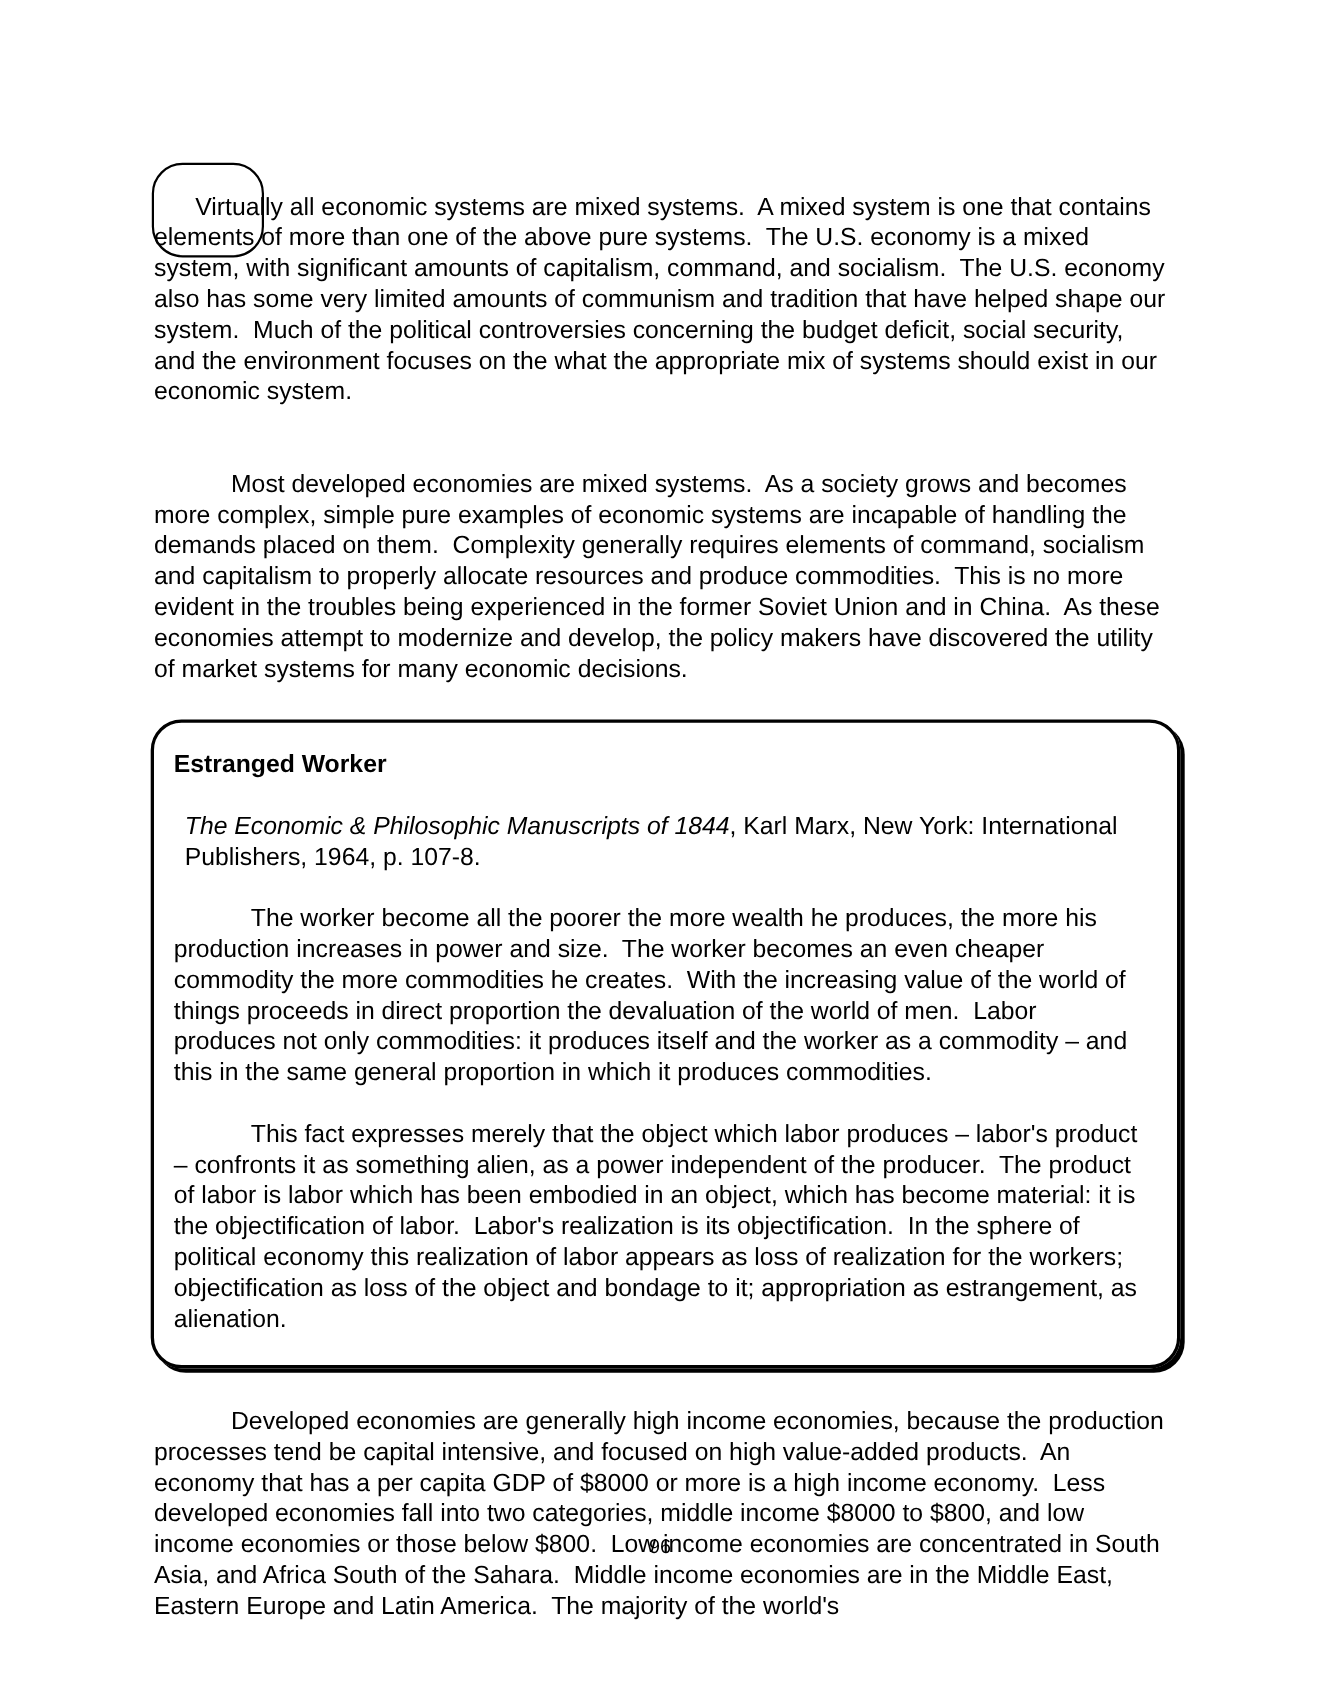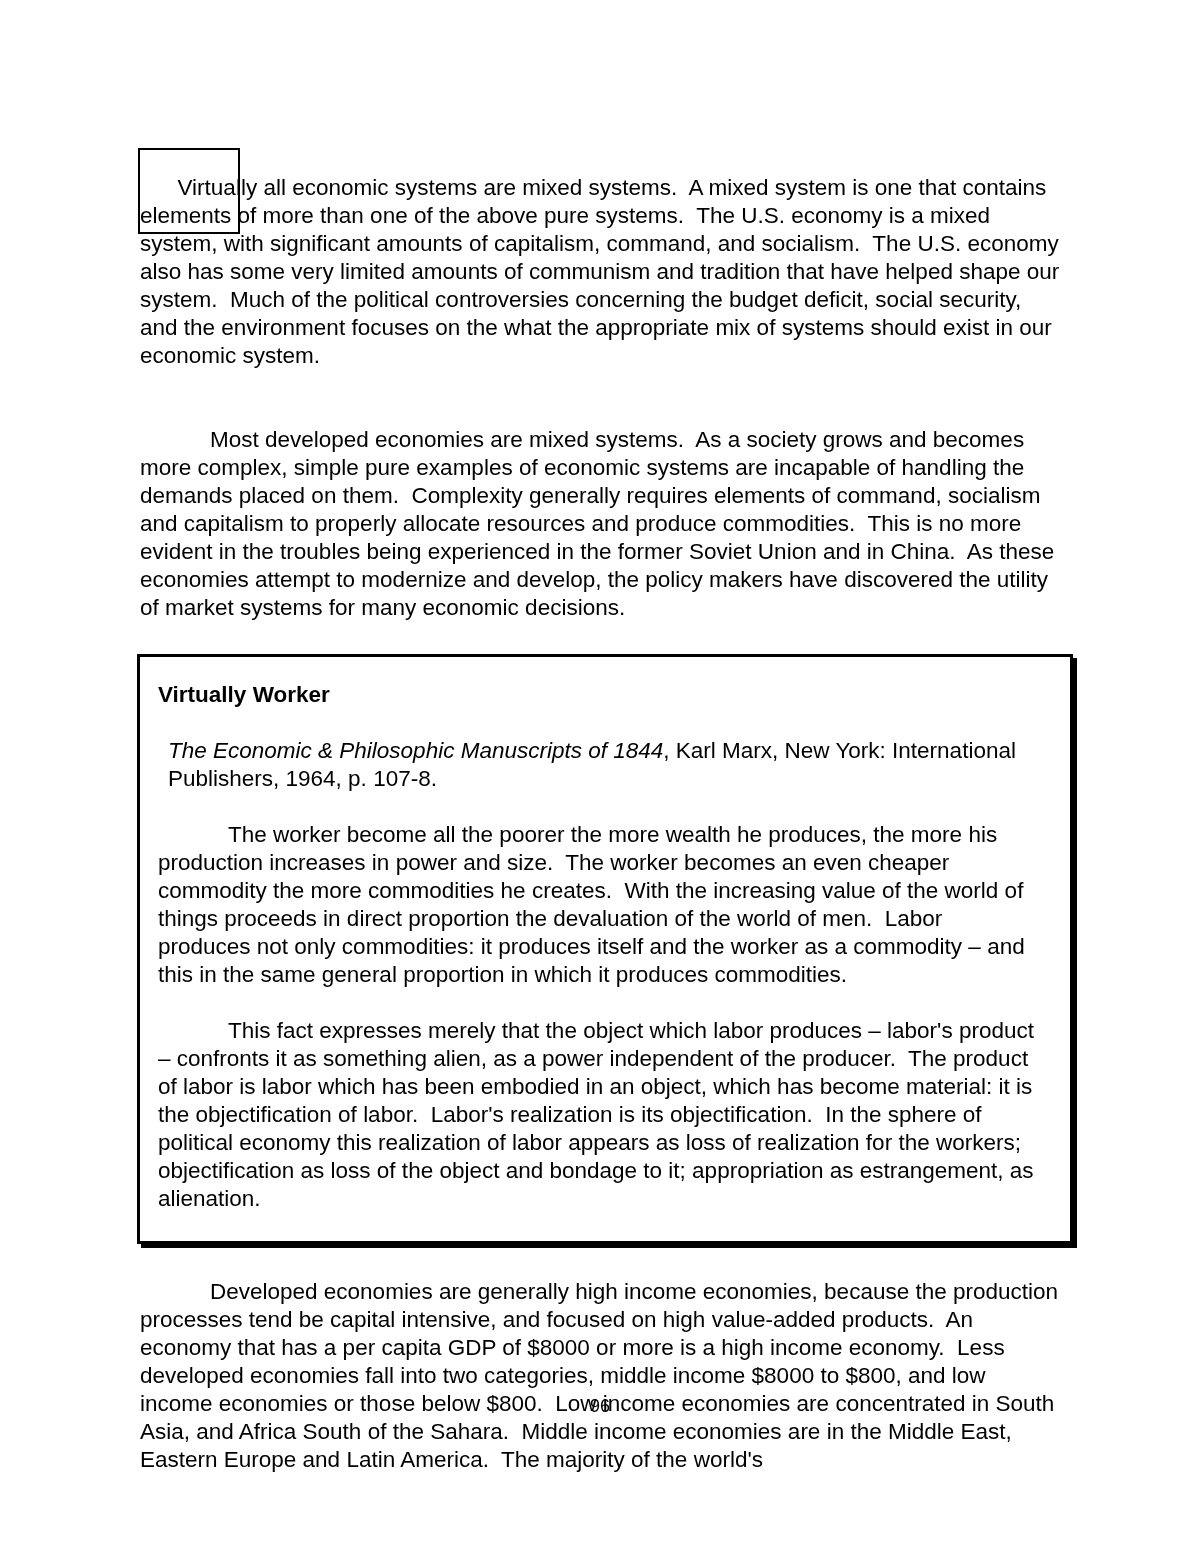--- a/index.html
+++ b/index.html
@@ -1,15 +1,15 @@
 <!DOCTYPE html>
 <html><head>
 <meta charset="utf-8">
 <style>
-  * { margin: 0; padding: 0; box-sizing: border-box; }
+  * { margin: 0; padding: 0; box-sizing: border-box; border-radius: 28px; }
   html, body { background: #ffffff; }
   body {
     width: 1200px;
     height: 1553px;
     position: relative;
     font-family: "Liberation Sans", sans-serif;
     color: #000000;
     overflow: hidden;
   }
   .page {
@@ -78,21 +78,21 @@
 
   <div class="content">
 
     <div class="para indent p1">
       <span class="artifact-box"></span><span>Virtually all economic systems are mixed systems.  A mixed system is one that contains elements of more than one of the above pure systems.  The U.S. economy is a mixed system, with significant amounts of capitalism, command, and socialism.  The U.S. economy also has some very limited amounts of communism and tradition that have helped shape our system.  Much of the political controversies concerning the budget deficit, social security, and the environment focuses on the what the appropriate mix of systems should exist in our economic system.</span>
     </div>
 
     <div class="para indent para-gap">Most developed economies are mixed systems.  As a society grows and becomes more complex, simple pure examples of economic systems are incapable of handling the demands placed on them.  Complexity generally requires elements of command, socialism and capitalism to properly allocate resources and produce commodities.  This is no more evident in the troubles being experienced in the former Soviet Union and in China.  As these economies attempt to modernize and develop, the policy makers have discovered the utility of market systems for many economic decisions.</div>
 
     <div class="quote-box">
-      <div class="box-heading">Virtually Worker</div>
+      <div class="box-heading">Estranged Worker</div>
       <div class="citation"><span class="italic">The Economic &amp; Philosophic Manuscripts of 1844</span><span>, Karl Marx, New York: International Publishers, 1964, p. 107-8.</span></div>
       <div class="para indent">The worker become all the poorer the more wealth he produces, the more his production increases in power and size.  The worker becomes an even cheaper commodity the more commodities he creates.  With the increasing value of the world of things proceeds in direct proportion the devaluation of the world of men.  Labor produces not only commodities: it produces itself and the worker as a commodity – and this in the same general proportion in which it produces commodities.</div>
       <div class="para indent">This fact expresses merely that the object which labor produces – labor's product – confronts it as something alien, as a power independent of the producer.  The product of labor is labor which has been embodied in an object, which has become material: it is the objectification of labor.  Labor's realization is its objectification.  In the sphere of political economy this realization of labor appears as loss of realization for the workers; objectification as loss of the object and bondage to it; appropriation as estrangement, as alienation.</div>
     </div>
 
     <div class="para indent">Developed economies are generally high income economies, because the production processes tend be capital intensive, and focused on high value-added products.  An economy that has a per capita GDP of $8000 or more is a high income economy.  Less developed economies fall into two categories, middle income $8000 to $800, and low income economies or those below $800.  Low income economies are concentrated in South Asia, and Africa South of the Sahara.  Middle income economies are in the Middle East, Eastern Europe and Latin America.  The majority of the world's</div>
 
   </div>
 
   <div class="page-number">96</div>

